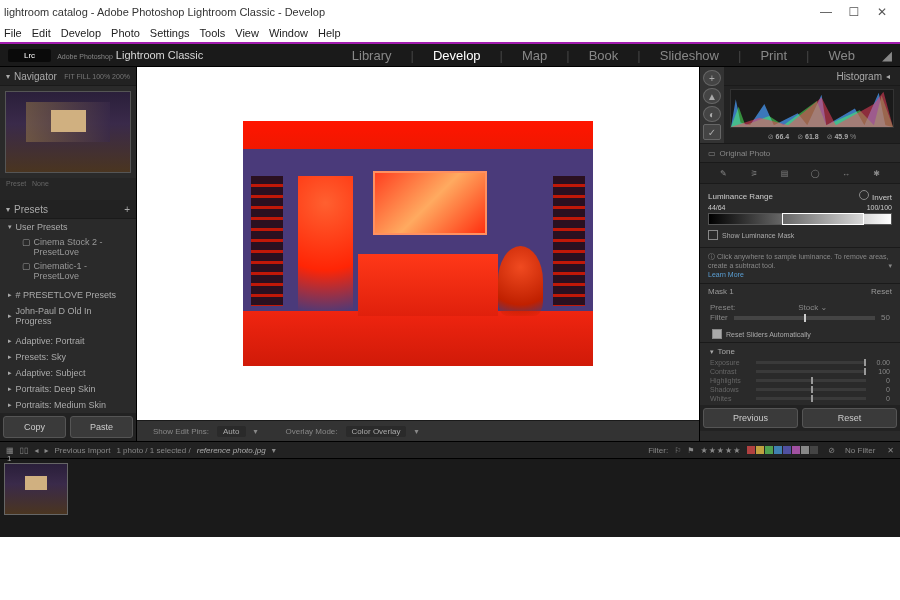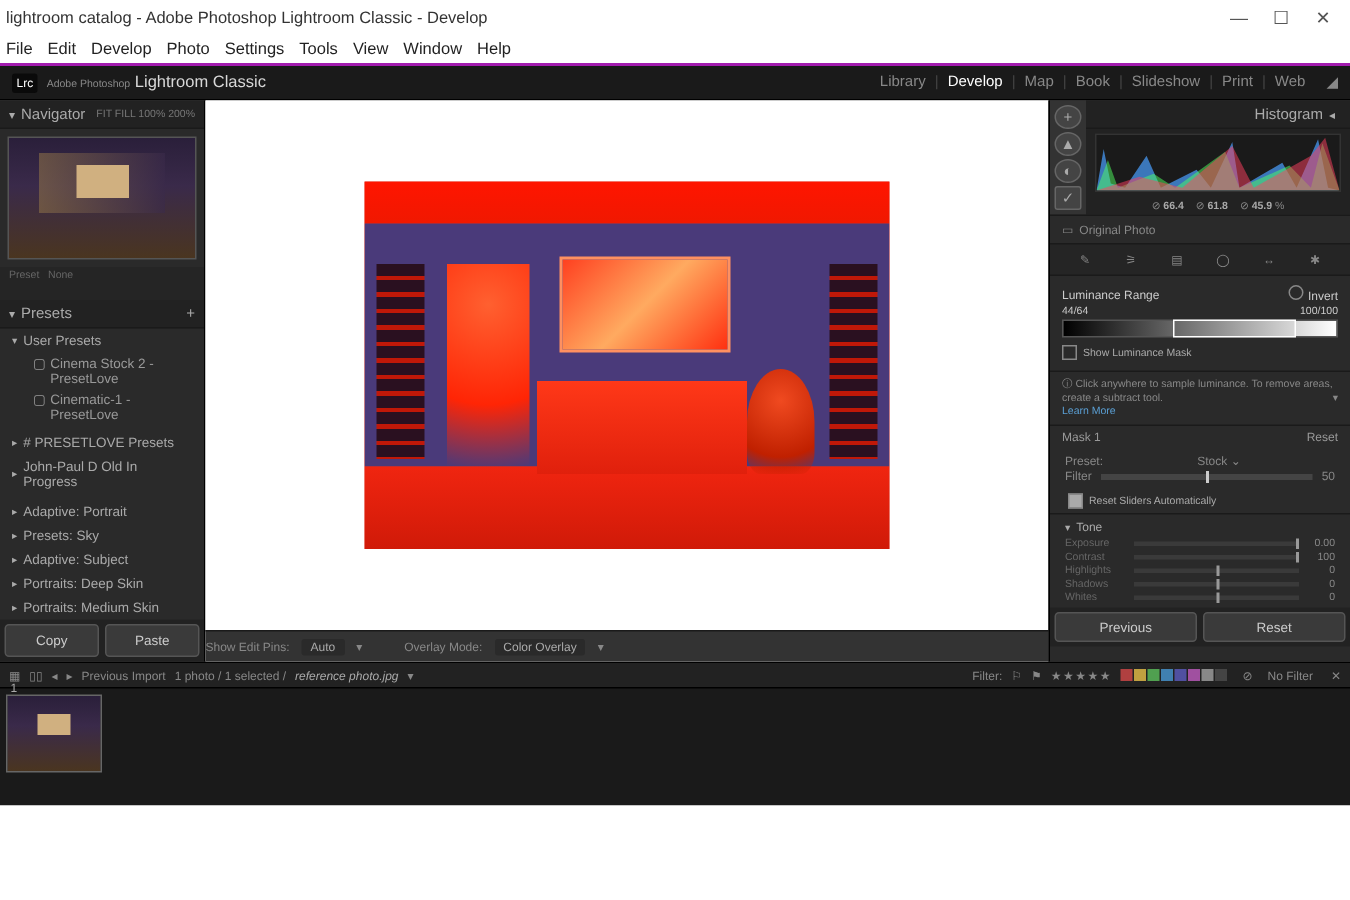--- a/index.html
+++ b/index.html
@@ -2,24 +2,24 @@
 <html><head>
 <meta charset="utf-8">
 <style>
 html,body{margin:0;padding:0;width:900px;height:600px;font-family:"Segoe UI",Arial,sans-serif;font-size:10px;background:#fff;color:#ccc;overflow:hidden}
 .titlebar{height:24px;background:#fff;display:flex;align-items:center;padding:0 4px;color:#333;font-size:11px}
 .titlebar .spacer{flex:1}
 .winbtn{width:28px;height:20px;display:flex;align-items:center;justify-content:center;color:#555;font-size:12px}
 .menubar{height:18px;background:#fff;display:flex;align-items:center;padding:0 4px;color:#222;font-size:11px;gap:10px;border-bottom:2px solid #a21caf}
 .menubar span{cursor:default}
 .appheader{height:22px;background:#1a1a1a;display:flex;align-items:center;padding:0 8px;border-bottom:1px solid #000}
-.appheader .logo{background:#0a0a0a;color:#fff;font-size:8px;padding:2px 3px;border-radius:2px;margin-right:5px;font-weight:normal}
+.appheader .logo{background:#0a0a0a;color:#fff;font-size:8px;padding:2px 16px;border-radius:2px;margin-right:5px;font-weight:normal}
 .appheader .brand{color:#d8d8d8;font-size:11px}
 .appheader .brand sub{font-size:7px;color:#888;vertical-align:baseline;margin-left:1px}
-.appheader .modules{margin-left:auto;display:flex;gap:6px;font-size:10px;color:#888}
+.appheader .modules{margin-left:auto;display:flex;gap:19px;font-size:13px;color:#888}
 .appheader .modules span{cursor:default}
 .appheader .modules .sep{color:#444}
 .appheader .modules .active{color:#fff;font-weight:500}
 .workspace{display:flex;height:374px;background:#1a1a1a}
 .leftpanel{width:136px;background:#2a2a2a;display:flex;flex-direction:column;border-right:1px solid #000}
 .panelheader{height:18px;background:#222;display:flex;align-items:center;padding:0 6px;font-size:10px;color:#aaa;border-bottom:1px solid #1a1a1a}
 .panelheader .arrow{margin-right:4px;font-size:8px}
 .panelheader .title{flex:1}
 .panelheader .meta{font-size:7px;color:#777}
 .navimg{margin:5px;height:80px;background:linear-gradient(180deg,#2a1f3a 0%,#3a2a4a 40%,#4a3520 100%);border:1px solid #555;position:relative;overflow:hidden}
@@ -36,21 +36,21 @@
 .photo{width:350px;height:245px;background:#e03020;position:relative;overflow:hidden}
 .photo .ceil{position:absolute;top:0;left:0;right:0;height:28px;background:linear-gradient(180deg,#ff1500,#f01800)}
 .photo .wall{position:absolute;top:28px;left:0;right:0;bottom:55px;background:#4a3a7a}
 .photo .floor{position:absolute;bottom:0;left:0;right:0;height:55px;background:linear-gradient(180deg,#f02510,#d01a08)}
 .photo .painting{position:absolute;top:50px;left:130px;width:110px;height:60px;background:linear-gradient(135deg,#ff4020,#ffaa60,#ff3010);border:2px solid #ff9060}
 .photo .cabinet{position:absolute;bottom:50px;left:115px;width:140px;height:62px;background:linear-gradient(180deg,#ff3818,#e0200c)}
 .photo .lamp{position:absolute;top:55px;left:55px;width:55px;height:135px;background:radial-gradient(circle at 50% 20%,#ff6030,#ff2505 60%,rgba(255,20,0,0) 100%)}
 .photo .shelfL{position:absolute;top:55px;left:8px;width:32px;height:130px;background:repeating-linear-gradient(180deg,#2a1020,#2a1020 8px,#c01808 8px,#c01808 11px)}
 .photo .shelfR{position:absolute;top:55px;right:8px;width:32px;height:130px;background:repeating-linear-gradient(180deg,#2a1020,#2a1020 8px,#c01808 8px,#c01808 11px)}
 .photo .plant{position:absolute;bottom:50px;right:50px;width:45px;height:70px;background:radial-gradient(circle at 50% 30%,#f04a20,#c02000 70%,transparent 100%);border-radius:50% 50% 20% 20%}
-.toolbar-bottom{height:20px;background:#333;display:flex;align-items:center;padding:0 0;gap:8px;font-size:8px;color:#888;border-top:1px solid #1a1a1a}
+.toolbar-bottom{height:20px;background:#333;display:flex;align-items:center;padding:0 16px;gap:8px;font-size:8px;color:#888;border-top:1px solid #1a1a1a}
 .toolbar-bottom .val{background:#2a2a2a;padding:1px 6px;border-radius:2px;color:#aaa}
 .rightpanel{width:200px;background:#2a2a2a;display:flex;flex-direction:column;border-left:1px solid #000;font-size:8px}
 .toolcol{width:20px;background:#333;display:flex;flex-direction:column;gap:2px;padding:3px 2px;align-items:center}
 .toolcol div{width:16px;height:16px;border-radius:50%;background:#444;border:1px solid #666;display:flex;align-items:center;justify-content:center;font-size:10px;color:#aaa}
 .righttop{display:flex;height:76px}
 .histopanel{flex:1;display:flex;flex-direction:column;background:#222}
 .histogram{flex:1;margin:3px 6px;background:#1a1a1a;position:relative;border:1px solid #333}
 .histogram svg{position:absolute;inset:0;width:100%;height:100%}
 .histvals{display:flex;justify-content:center;gap:8px;font-size:7px;padding:2px;color:#888}
 .histvals span b{color:#aaa}

